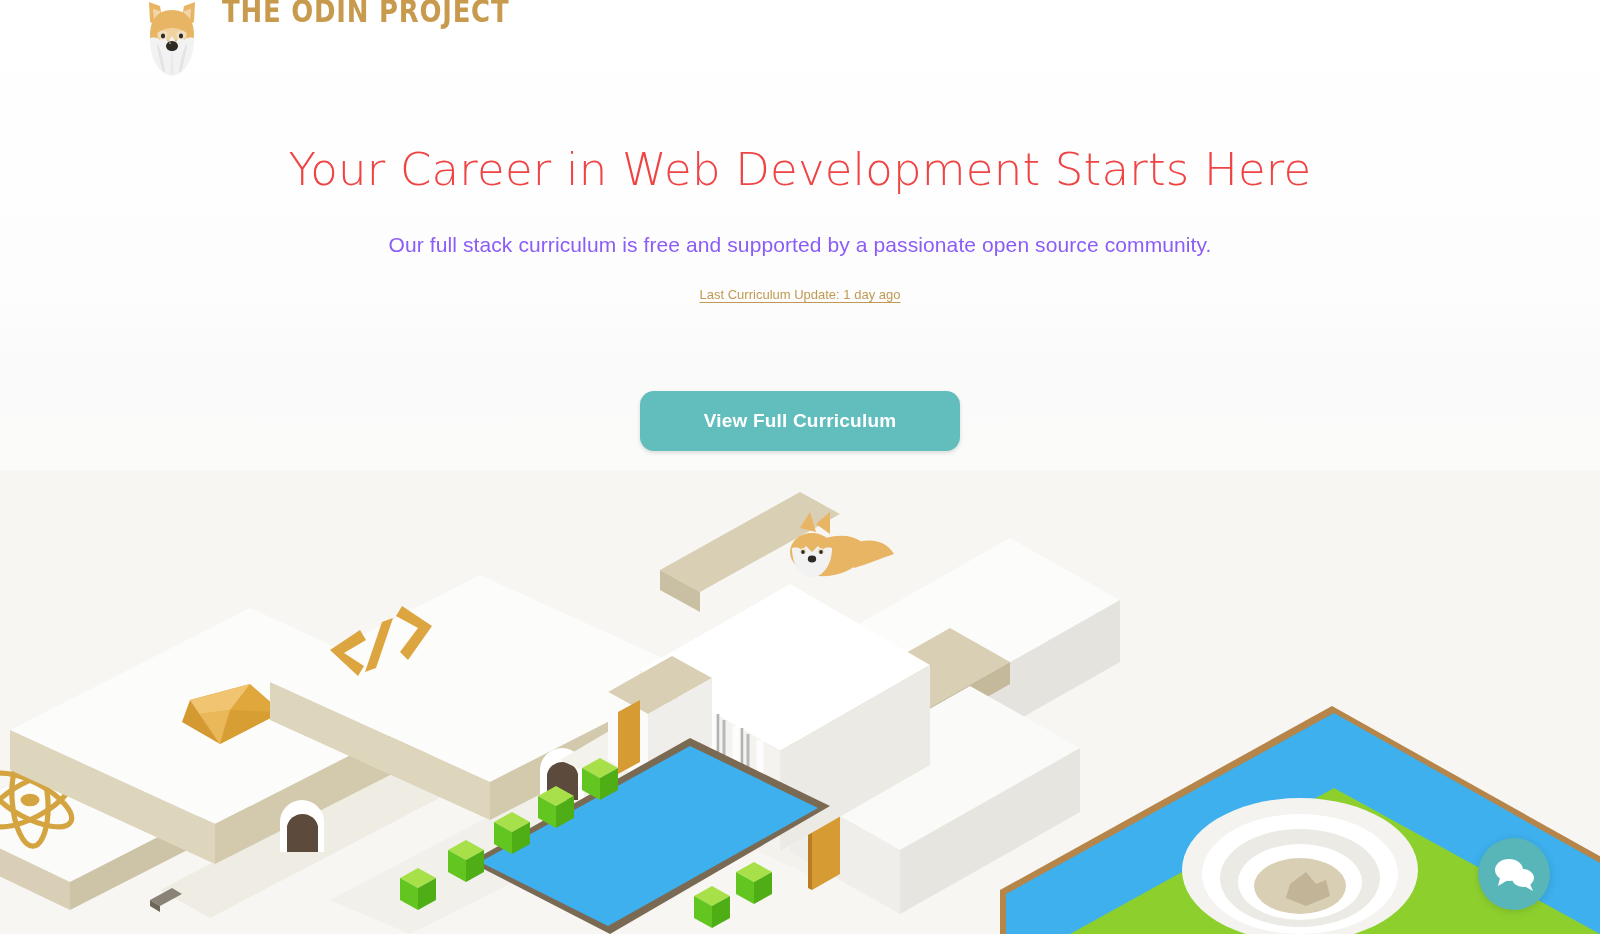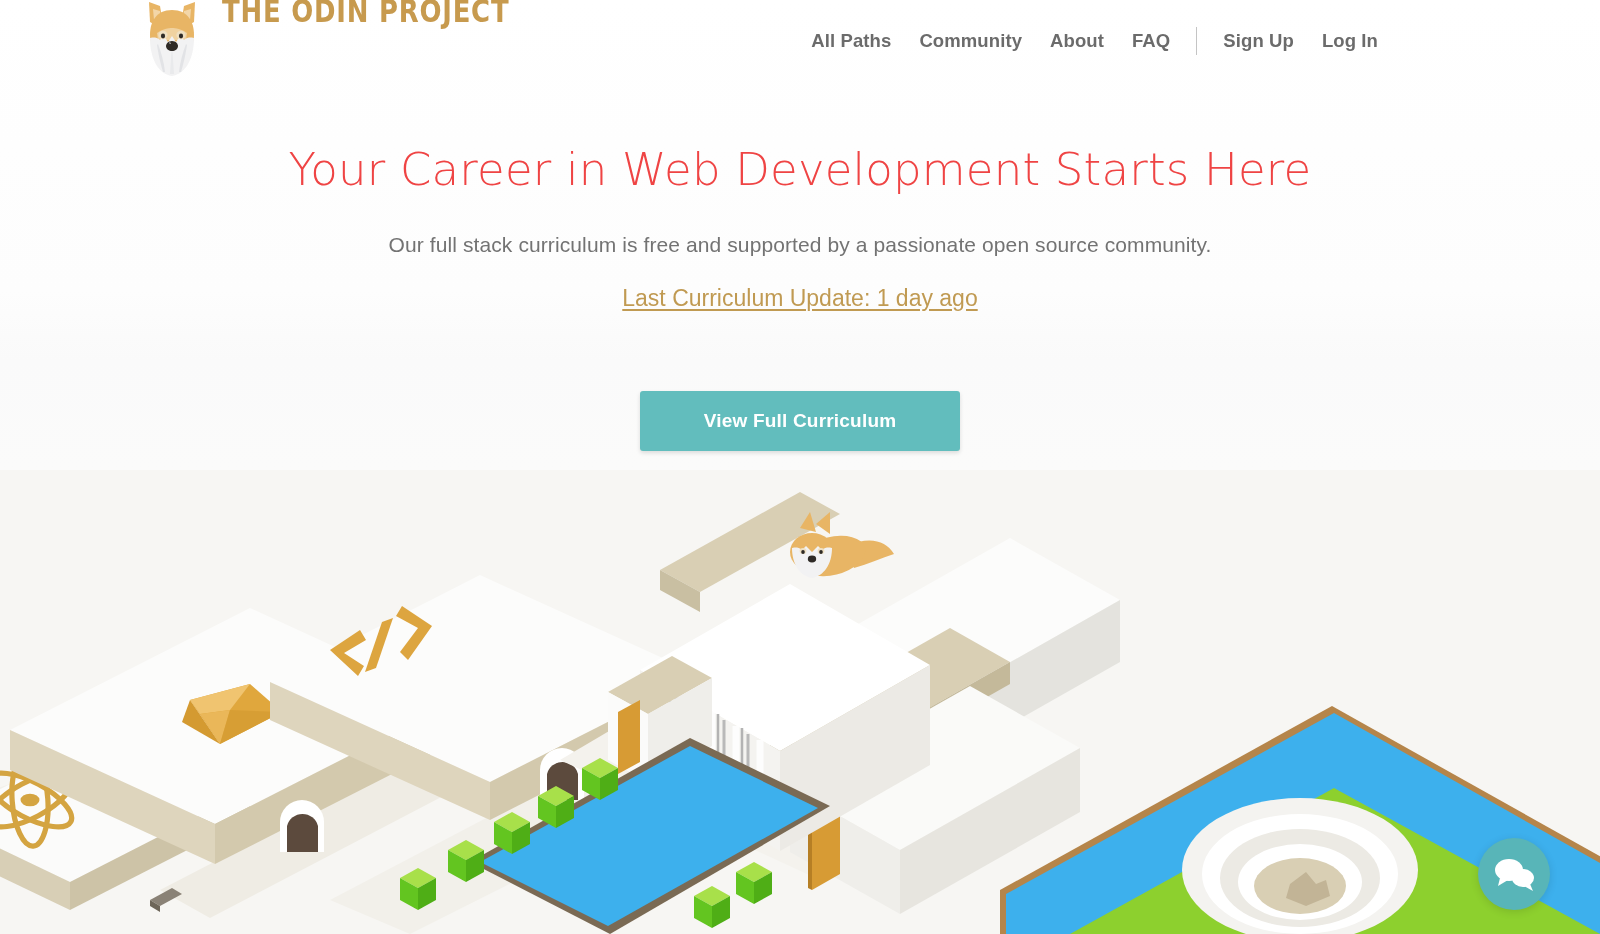--- a/index.html
+++ b/index.html
@@ -112,31 +112,31 @@
     line-height: 1.15;
     font-family: "DejaVu Sans", sans-serif;
   }
   .hero-sub {
     position: absolute;
     top: 233px;
     left: 0;
     width: 1600px;
     font-size: 21px;
     font-weight: 400;
-    color: #737373;
+    color: #8b5cf6;
     letter-spacing: 0.1px;
   }
   .hero-link-wrap {
     position: absolute;
     top: 285px;
     left: 0;
     width: 1600px;
   }
   .hero-link {
-    font-size: 23px;
+    font-size: 13px;
     color: #c09a52;
     text-decoration: underline;
     text-underline-offset: 3px;
   }
   .cta-wrap {
     position: absolute;
     top: 391px;
     left: 0;
     width: 1600px;
     text-align: center;
@@ -144,21 +144,21 @@
   .cta {
     display: inline-block;
     width: 320px;
     height: 60px;
     line-height: 60px;
     background: #62bdbd;
     color: #ffffff;
     font-size: 19px;
     font-weight: 700;
     border: none;
-    border-radius: 3px;
+    border-radius: 14px;
     letter-spacing: 0.2px;
     box-shadow: 0 2px 4px rgba(0,0,0,0.13);
     cursor: pointer;
     font-family: "Liberation Sans", sans-serif;
   }
 
   
   .illustration {
     position: absolute;
     left: 0;
@@ -215,29 +215,20 @@
         <ellipse cx="27" cy="36" rx="2.1" ry="2.4" fill="#2e2a26"></ellipse>
         <ellipse cx="45" cy="36" rx="2.1" ry="2.4" fill="#2e2a26"></ellipse>
 
         <path d="M36 41 C40 41 42 44 42 46 C42 49 39 51 36 51 C33 51 30 49 30 46 C30 44 32 41 36 41 Z" fill="#2e2a26"></path>
         <path d="M33 43 C34 42 35 43 34.5 44 Z" fill="#ffffff"></path>
       </svg>
     </span>
     <span class="brand-word">THE ODIN PROJECT</span>
   </a>
 
-  <nav class="nav">
-    <a href="#">All Paths</a>
-    <a href="#">Community</a>
-    <a href="#">About</a>
-    <a href="#">FAQ</a>
-    <span class="nav-sep"></span>
-    <a href="#">Sign Up</a>
-    <a href="#">Log In</a>
-  </nav>
 </header>
 
 <section class="hero">
   <h1 class="hero-title">Your Career in Web Development Starts Here</h1>
   <p class="hero-sub">Our full stack curriculum is free and supported by a passionate open source community.</p>
   <div class="hero-link-wrap">
     <a class="hero-link" href="#">Last Curriculum Update: 1 day ago</a>
   </div>
   <div class="cta-wrap">
     <button class="cta">View Full Curriculum</button>

